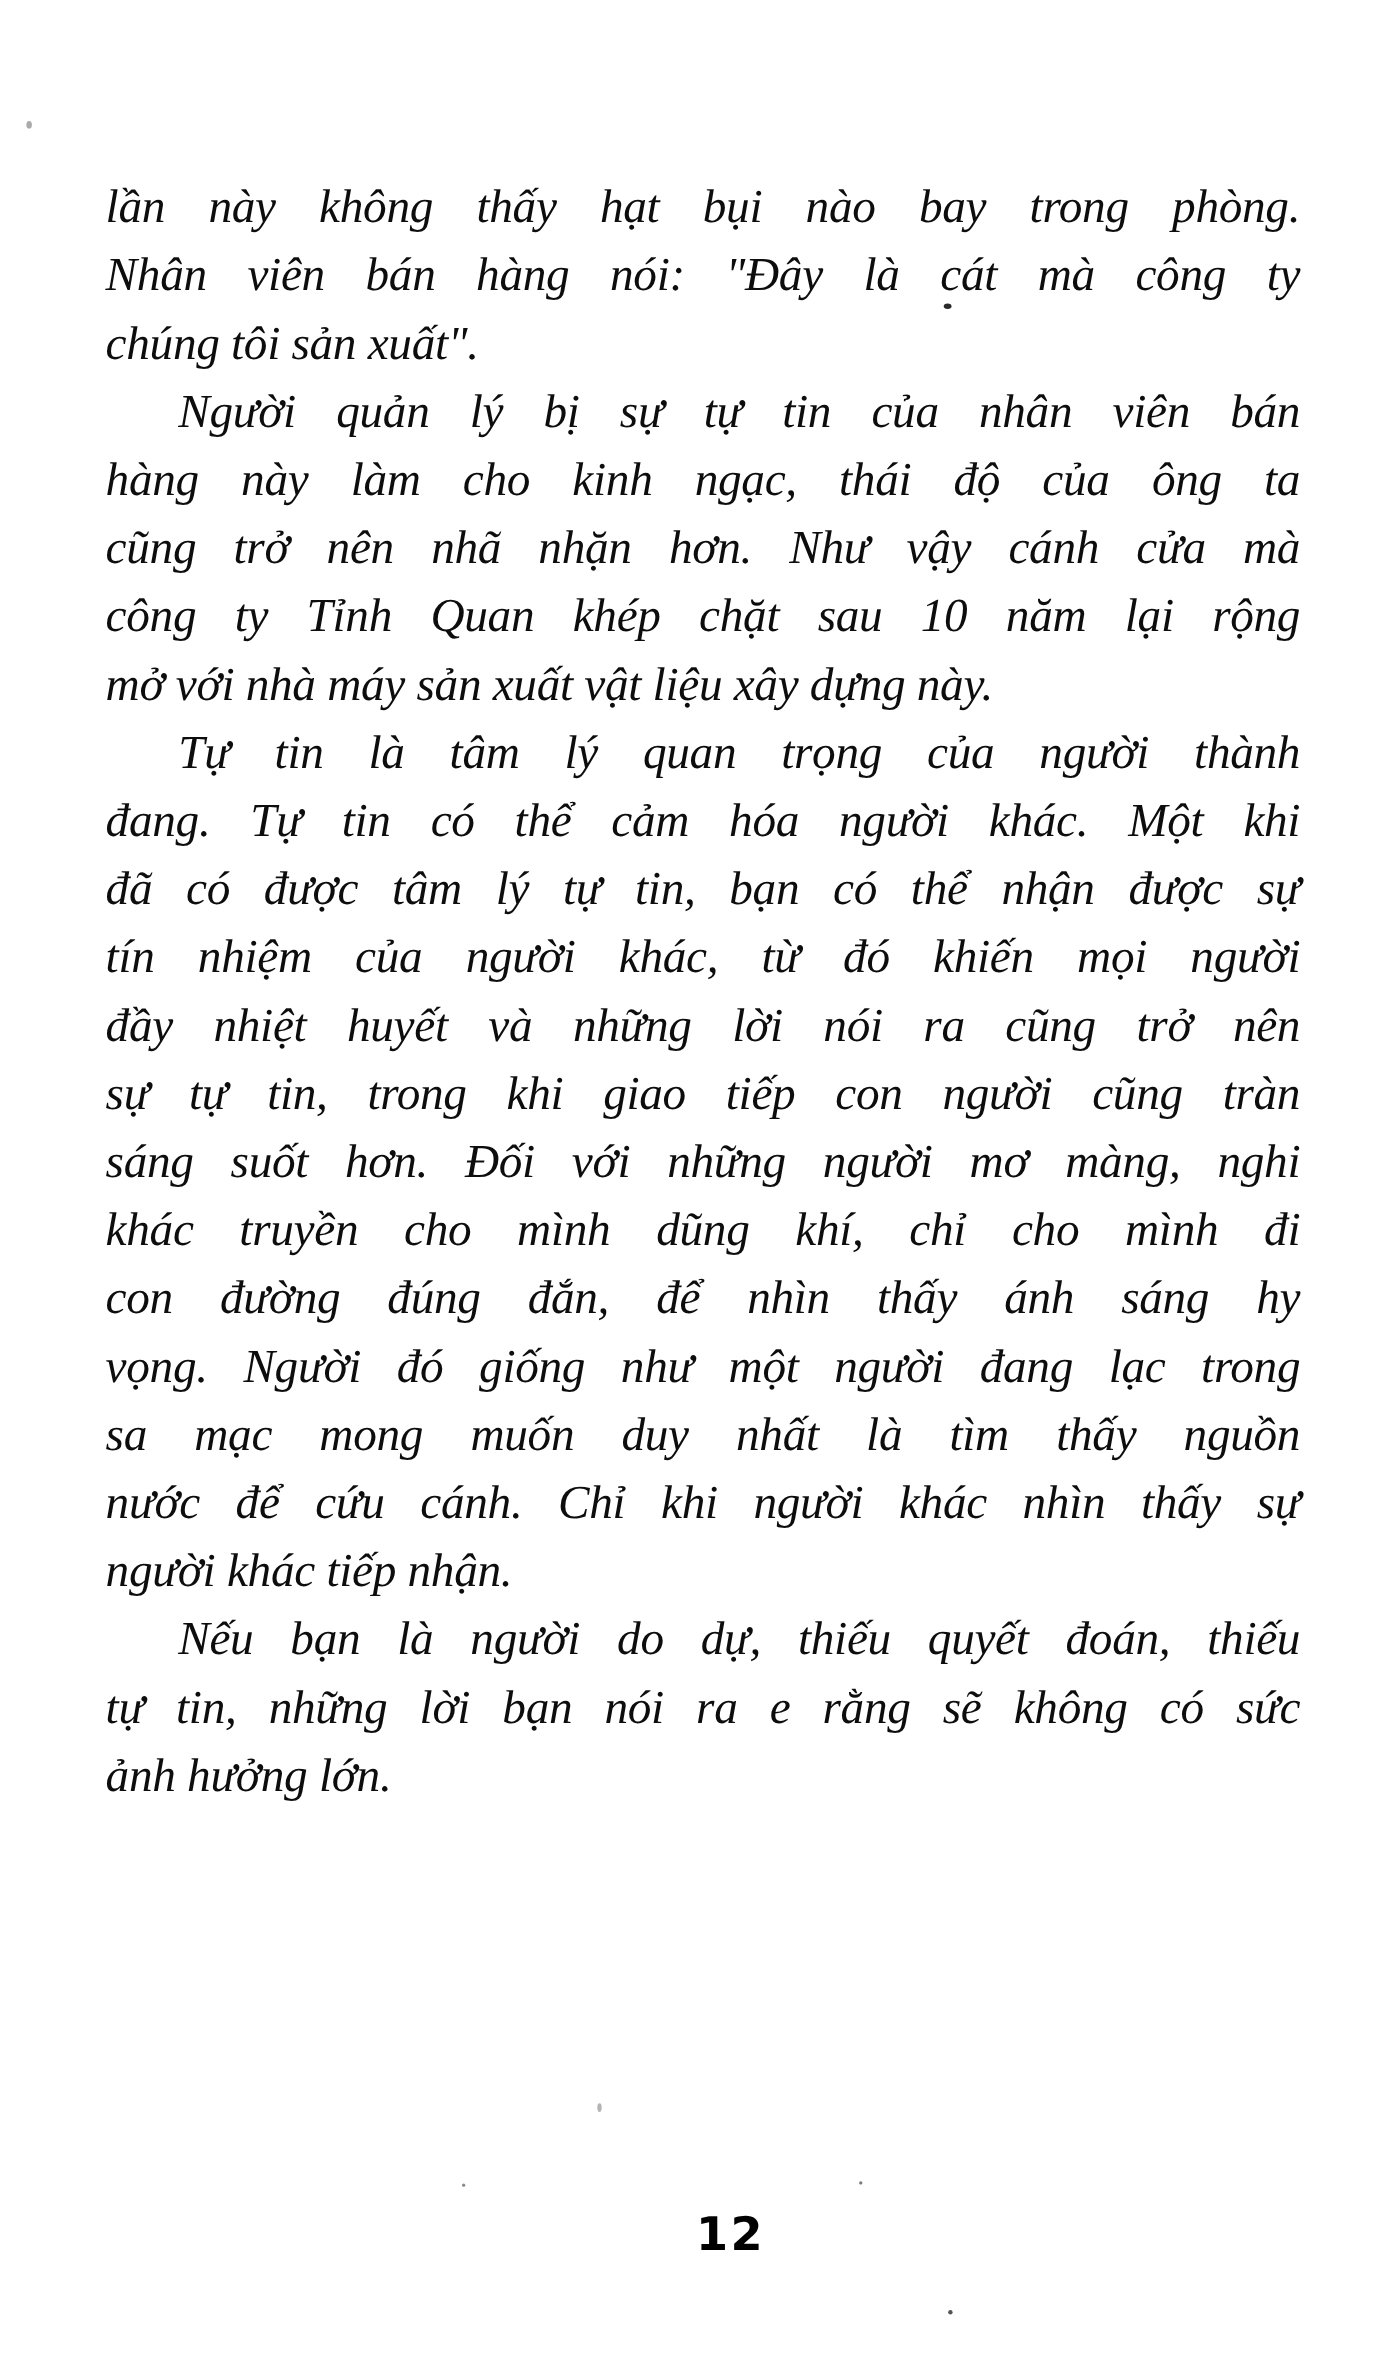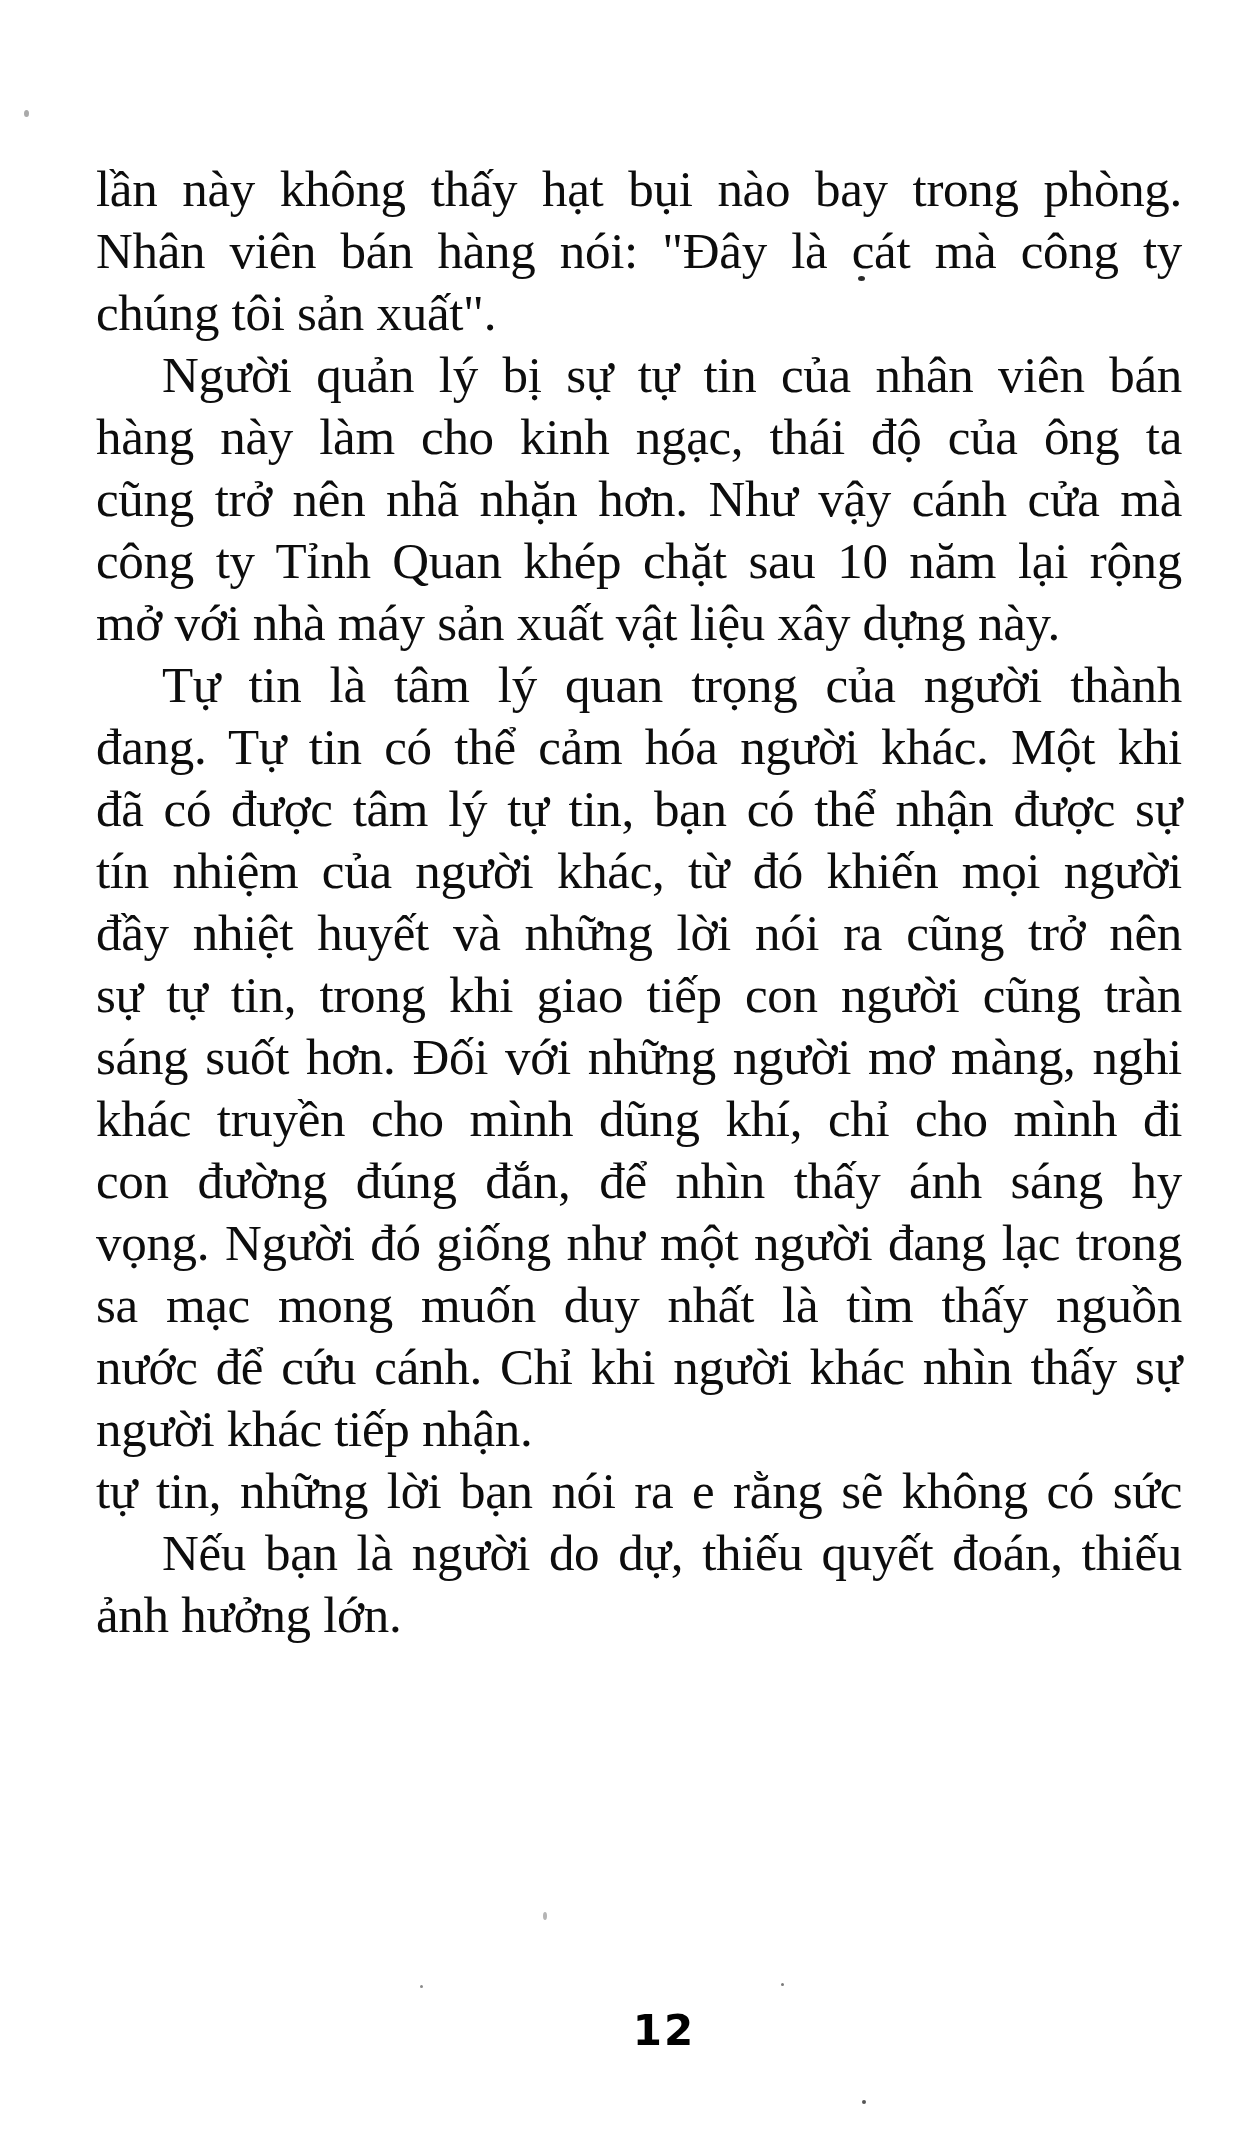--- a/index.html
+++ b/index.html
@@ -10,23 +10,24 @@
     background: #ffffff;
     overflow: hidden;
     font-family: "Liberation Serif", "DejaVu Serif", serif;
     color: #0d0d0d;
   }
   .text-block {
     position: absolute;
     left: 96px;
     top: 158px;
     width: 1086px;
-    font-size: 51px;
+    font-size: 43px;
     line-height: 62px;
     letter-spacing: -0.3px;
+    font-style: italic;
   }
   .para { margin: 0; padding: 0; }
   .line {
     display: block;
     text-align: justify;
     text-align-last: justify;
   }
   .line.end { text-align-last: left; }
   .line.ind { padding-left: 66px; }
   .page-number {
@@ -75,22 +76,22 @@
       <span class="line">sáng suốt hơn. Đối với những người mơ màng, nghi</span>
       <span class="line">khác truyền cho mình dũng khí, chỉ cho mình đi</span>
       <span class="line">con đường đúng đắn, để nhìn thấy ánh sáng hy</span>
       <span class="line">vọng. Người đó giống như một người đang lạc trong</span>
       <span class="line">sa mạc mong muốn duy nhất là tìm thấy nguồn</span>
       <span class="line">nước để cứu cánh. Chỉ khi người khác nhìn thấy sự</span>
       <span class="line end">người khác tiếp nhận.</span>
     </p>
 
     <p class="para">
+      <span class="line ind">Nếu bạn là người do dự, thiếu quyết đoán, thiếu</span>
       <span class="line">tự tin, những lời bạn nói ra e rằng sẽ không có sức</span>
-      <span class="line ind">Nếu bạn là người do dự, thiếu quyết đoán, thiếu</span>
       <span class="line end">ảnh hưởng lớn.</span>
     </p>
 
   </main>
 
   <div class="page-number">12</div>
 
   <div class="speck" style="left:24px; top:110px; width:5px; height:7px; background:#aaaaaa;"></div>
   <div class="speck" style="left:858px; top:276px; width:7px; height:5px; background:#2a2a2a;"></div>
   <div class="speck" style="left:543px; top:1912px; width:4px; height:8px; background:#b5b5b5;"></div>

